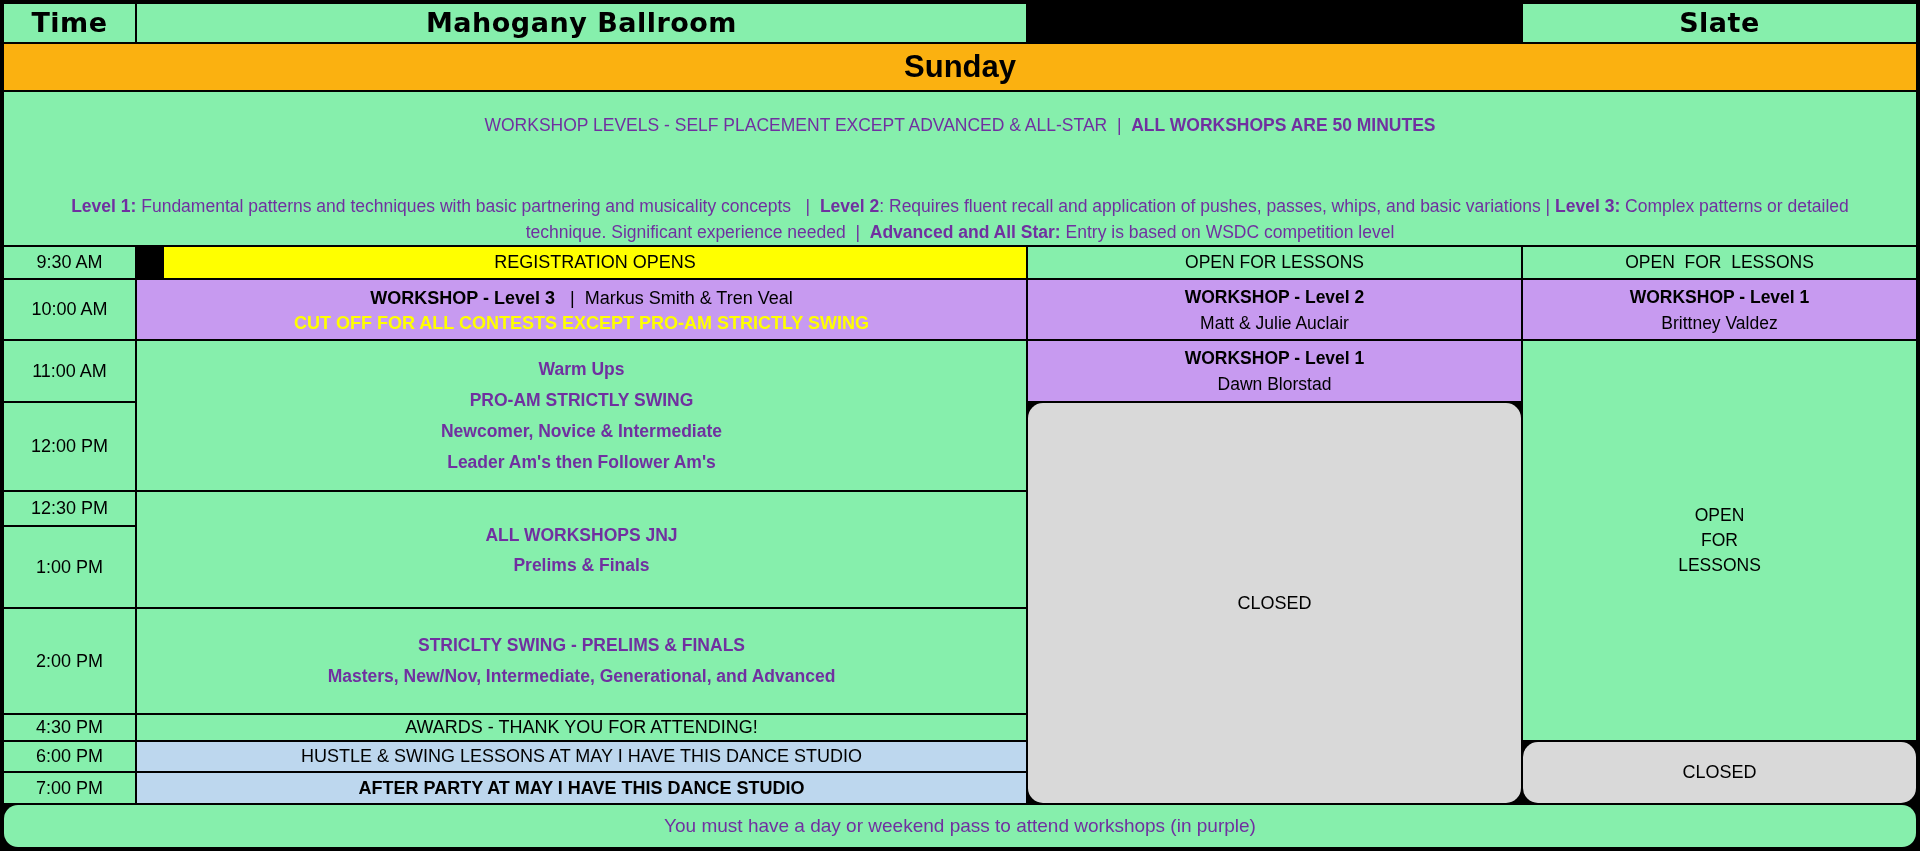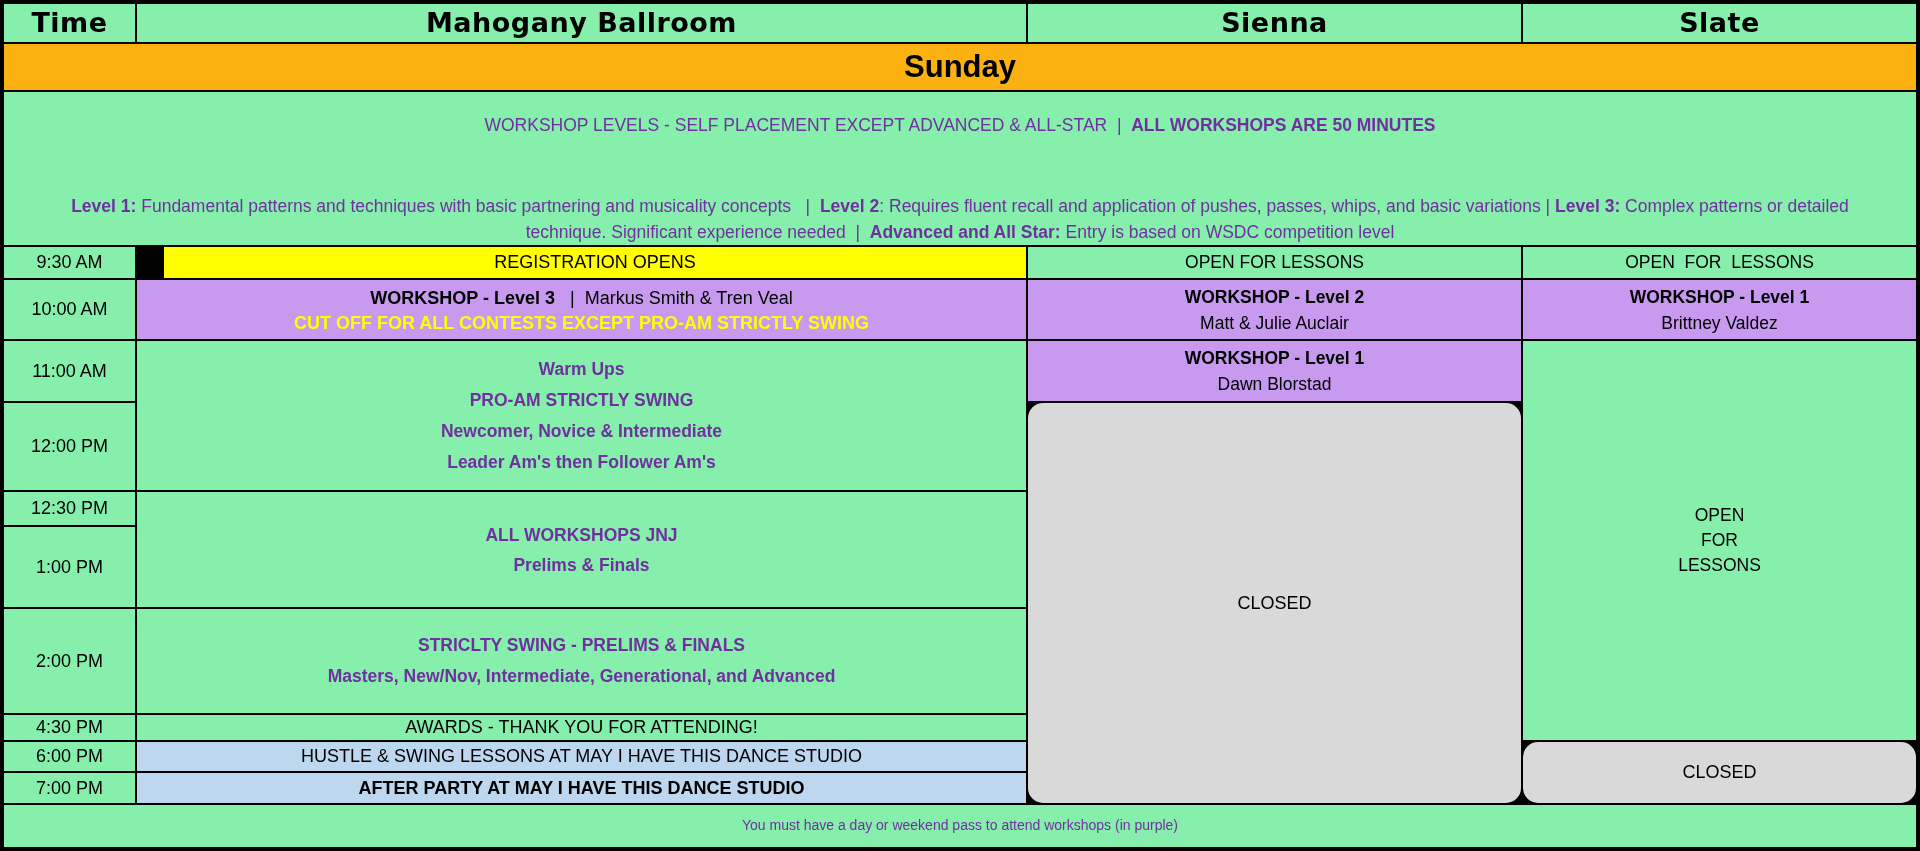--- a/index.html
+++ b/index.html
@@ -60,32 +60,32 @@
   .ptxt { color: var(--purple-text, #7030A0); font-weight: 700; }
   .cutoff { color: var(--cutoff-yellow, #FFFF00); font-weight: 700; font-size: 18px; }
   .titleline { white-space: pre-wrap; font-size: 18px; line-height: 27px; }
   .lh26 { line-height: 26px; }
   .lh31 { line-height: 31px; }
   .lh30 { line-height: 30px; }
   .lh25 { line-height: 25px; }
   .prewrap { white-space: pre; }
   .footer-note {
     color: var(--purple-text, #7030A0);
-    font-size: 14px;
+    font-size: 19px;
+    border-radius: 14px;
   }
 </style>
 </head>
 <body>
 
 <div class="sheet">
   <div class="grid">
 
     <div class="cell roomhead" style="grid-column:1;grid-row:1">Time</div>
     <div class="cell roomhead" style="grid-column:2;grid-row:1">Mahogany Ballroom</div>
-    <div class="cell roomhead" style="grid-column:3;grid-row:1">Sienna</div>
     <div class="cell roomhead" style="grid-column:4;grid-row:1">Slate</div>
 
     <div class="cell banner" style="grid-column:1 / -1;grid-row:2">Sunday</div>
 
     <div class="cell infoblock" style="grid-column:1 / -1;grid-row:3">
       <div><span>WORKSHOP LEVELS - SELF PLACEMENT EXCEPT ADVANCED &amp; ALL-STAR  |  </span><span style="font-weight: 700;">ALL WORKSHOPS ARE 50 MINUTES</span></div>
       <div><span style="font-weight: 700;">Level 1:</span><span> Fundamental patterns and techniques with basic partnering and musicality concepts   |  </span><span style="font-weight: 700;">Level 2</span><span>: Requires fluent recall and application of pushes, passes, whips, and basic variations | </span><span style="font-weight: 700;">Level 3:</span><span> Complex patterns or detailed technique. Significant experience needed  |  </span><span style="font-weight: 700;">Advanced and All Star:</span><span> Entry is based on WSDC competition level</span></div>
     </div>
 
     <div class="cell timecell" style="grid-column:1;grid-row:4">9:30 AM</div>

